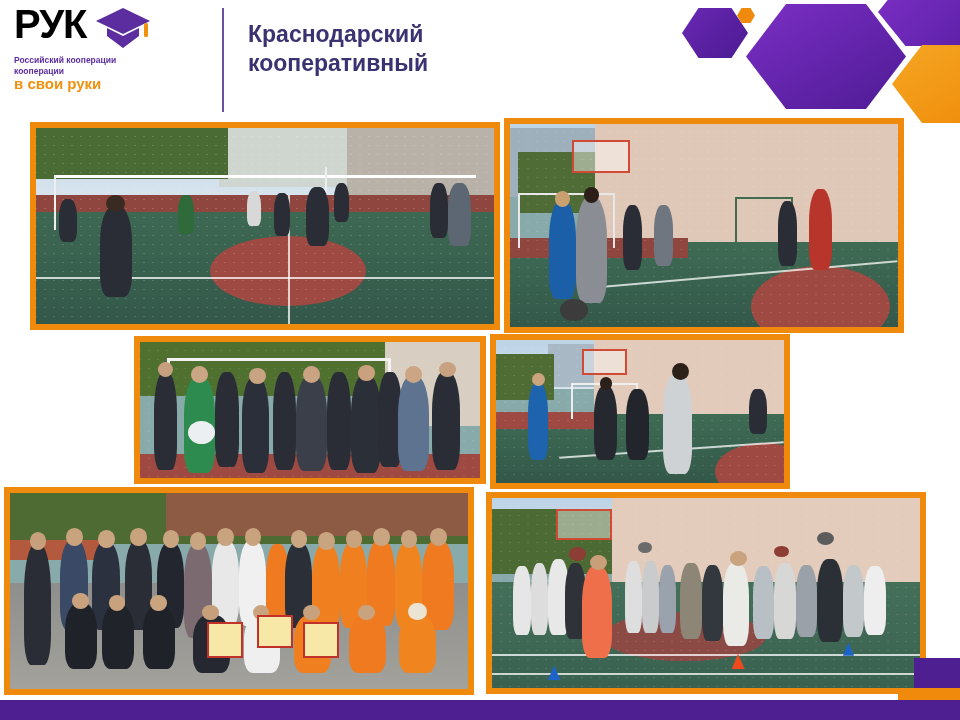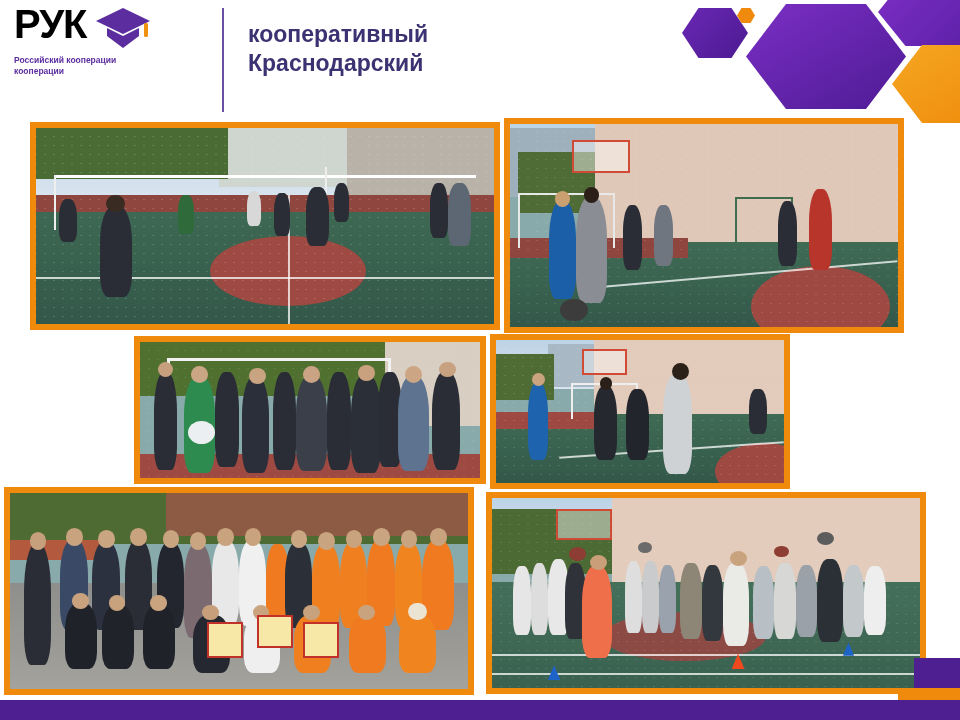--- a/index.html
+++ b/index.html
@@ -79,27 +79,28 @@
       <div class="logo-mark">РУК</div>
       <div class="cap">
         <svg width="58" height="46" viewBox="0 0 58 46">
           <polygon points="29,2 56,15 29,28 2,15" fill="#5b2d9e"></polygon>
           <path d="M13,22 L29,30 L45,22 L45,30 L29,42 L13,30 Z" fill="#5b2d9e"></path>
           <rect x="50" y="17" width="4" height="14" rx="1.6" fill="#f0920f"></rect>
         </svg>
       </div>
     </div>
     <div class="logo-sub">Российский кооперации кооперации</div>
+    <div class="logo-tag" style="margin-top:0">в свои руки</div>
   </div>
 
   <div class="divider"></div>
 
   <div class="inst">
+    <div>Краснодарский</div>
     <div>кооперативный</div>
-    <div>Краснодарский</div>
   </div>
 
   <div class="photo" id="p1" title="Волейбольный матч на открытой площадке" style="left: 30px; top: 122px; width: 470px; height: 208px; border-color: rgb(240, 138, 12);">
     <div class="scene">
       <div class="sky"></div>
       <div class="bldg" style="left:40%;top:0;width:32%;height:30%;background:#cfd6cf"></div>
       <div class="bldg" style="left:68%;top:0;width:32%;height:34%;background:#b9b2a8"></div>
       <div class="trees" style="left:0;top:0;width:42%;height:26%;background:#4b6b34"></div>
       <div class="court-green"></div>
       <div class="court-strip" style="left:0;top:34%;width:100%;height:9%"></div>

